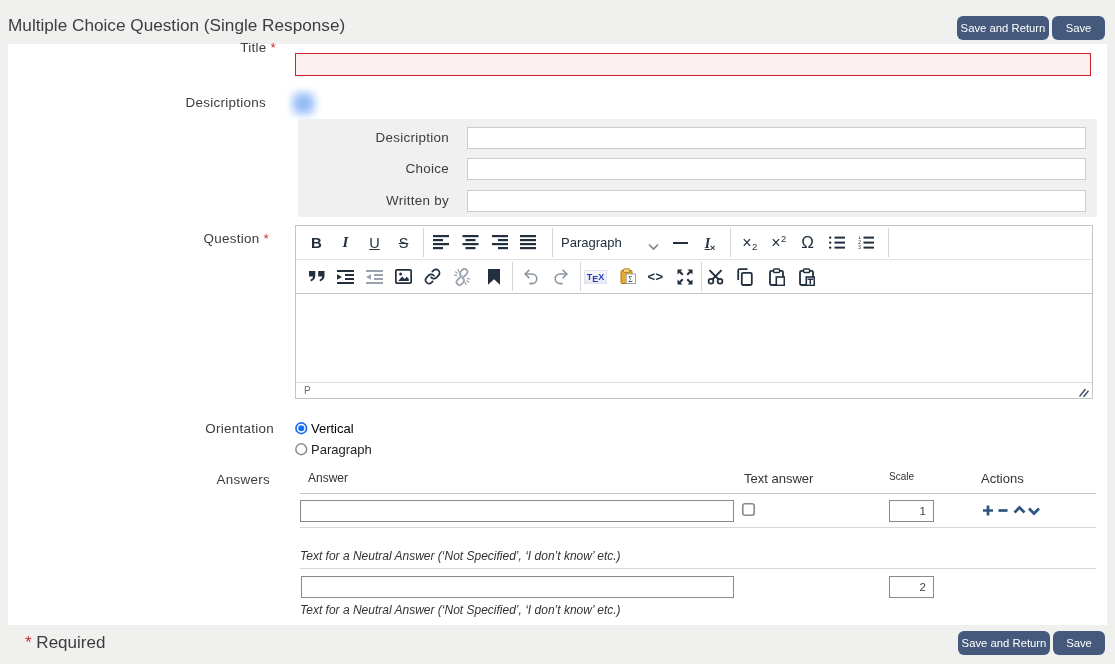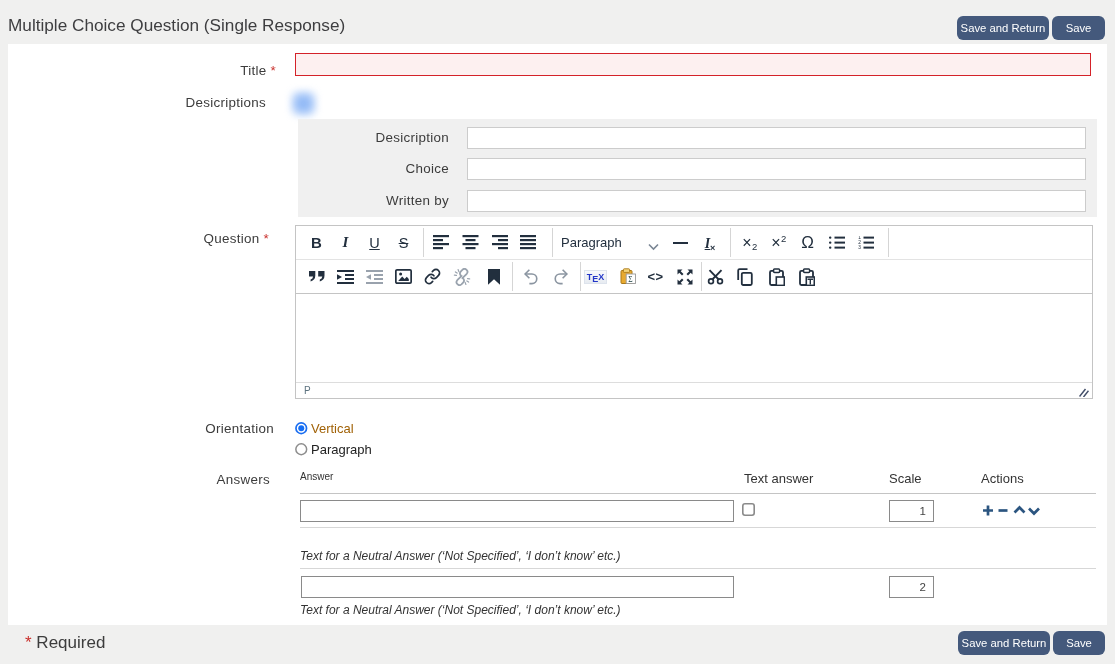--- a/index.html
+++ b/index.html
@@ -24,21 +24,21 @@
 </style>
 </head>
 <body>
 
 <div class="abs h1">Multiple Choice Question (Single Response)</div>
 <div class="abs btn" style="left:957px; top:16px; width:92px; height:24px;">Save and Return</div>
 <div class="abs btn" style="left:1052px; top:16px; width:53px; height:24px;">Save</div>
 
 <div class="abs content"></div>
 
-<div class="abs lbl" style="left:76px; top:63px; width:200px;">Title <span class="ast">*</span></div>
+<div class="abs lbl" style="left:76px; top:40px; width:200px;">Title <span class="ast">*</span></div>
 <div class="inp" style="left:295px; top:53px; width:796px; height:23px; border:1.5px solid #d42229; background:#fdf0f0;"></div>
 
 <div class="abs lbl" style="left:66px; top:95px; width:200px;">Desicriptions</div>
 <div class="abs" style="left:291px; top:91px; width:25px; height:25px; border-radius:5px;
   background:radial-gradient(circle at 50% 50%, rgba(105,160,242,0.85) 0%, rgba(125,172,245,0.6) 55%, rgba(165,202,250,0.25) 85%, rgba(255,255,255,0) 100%);
   filter:blur(3.5px);"></div>
 
 <div class="abs panel"></div>
 <div class="abs lbl" style="left:249px; top:130px; width:200px;">Desicription</div>
 <div class="inp" style="left:467px; top:127px; width:619px; height:22px;"></div>
@@ -280,30 +280,30 @@
       <path d="M0.5 9.5 L6.5 2 M4.5 10 L9.5 3.8" stroke="#44506a" stroke-width="1.5" fill="none"></path>
     </svg>
   </div>
 </div>
 
 <div class="abs lbl" style="left:74px; top:421px; width:200px;">Orientation</div>
 <svg class="abs" style="left:295px; top:422px;" width="13" height="13" viewBox="0 0 13 13">
   <circle cx="6.25" cy="6.25" r="5.3" fill="#fff" stroke="#1b6ef0" stroke-width="1.7"></circle>
   <circle cx="6.25" cy="6.25" r="3.0" fill="#146ef5"></circle>
 </svg>
-<div class="abs" style="left:311px; top:421px; font-size:13px; color:#a16207;">Vertical</div>
+<div class="abs" style="left:311px; top:421px; font-size:13px; color:#000000;">Vertical</div>
 <svg class="abs" style="left:295px; top:443px;" width="13" height="13" viewBox="0 0 13 13">
   <circle cx="6.25" cy="6.25" r="5.4" fill="#fff" stroke="#8d8d8d" stroke-width="1.5"></circle>
 </svg>
 <div class="abs" style="left:311px; top:442px; font-size:13px; color:#222;">Paragraph</div>
 
 <div class="abs lbl" style="left:70px; top:472px; width:200px;">Answers</div>
-<div class="abs" style="left:300px; top:471px; font-size:10px; color:#333;">Answer</div>
+<div class="abs" style="left:308px; top:471px; font-size:12px; color:#333;">Answer</div>
 <div class="abs" style="left:744px; top:471px; font-size:13px; color:#333;">Text answer</div>
-<div class="abs" style="left:889px; top:471px; font-size:13px; color:#333;">Scale</div>
+<div class="abs" style="left:889px; top:471px; font-size:10px; color:#333;">Scale</div>
 <div class="abs" style="left:981px; top:471px; font-size:13px; color:#333;">Actions</div>
 <div class="tline" style="top:493px; background:#c4c4c4;"></div>
 
 <div class="inp" style="left:300px; top:500px; width:434px; height:22px; border-color:#8a8a8a;"></div>
 <svg class="abs" style="left:742px; top:503px;" width="13" height="13" viewBox="0 0 13 13">
     <rect x="0.8" y="0.8" width="11.4" height="11.4" rx="2.2" fill="#fff" stroke="#8a8a8a" stroke-width="1.6"></rect>
   </svg>
 <div class="inp" style="left:889px; top:500px; width:45px; height:22px; border-color:#8a8a8a; text-align:right; font-size:11.5px; color:#444; line-height:20px; padding-right:7px;">1</div>
 <div class="abs act" style="left:981px; top:503px;">
   <svg width="60" height="13" viewBox="0 0 60 13">

